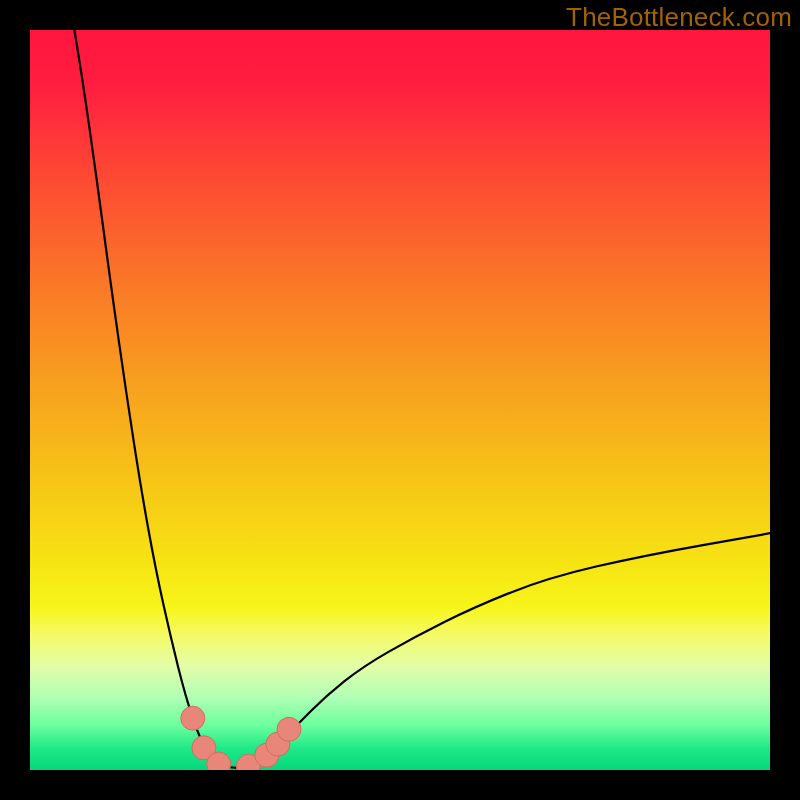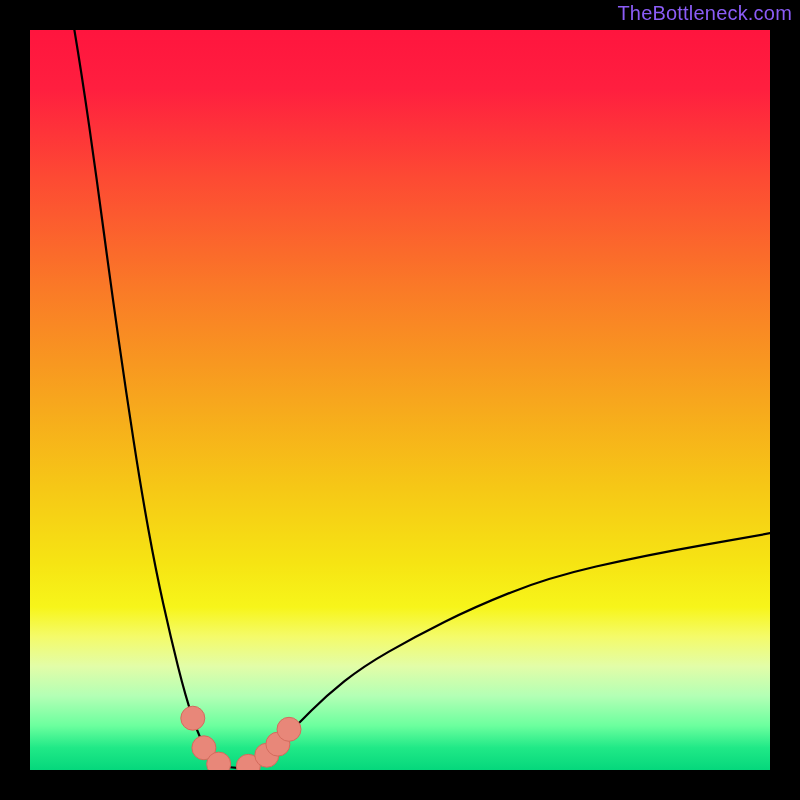--- a/index.html
+++ b/index.html
@@ -28,22 +28,22 @@
     position: absolute;
     left: 0;
     top: 0;
     width: 100%;
     height: 100%;
   }
   .watermark {
     position: absolute;
     top: 2px;
     right: 8px;
-    color: #8b5cf6;
-    font-size: 20px;
+    color: #a16207;
+    font-size: 26px;
     font-weight: 400;
     letter-spacing: 0.2px;
     user-select: none;
   }
   svg.curve {
     position: absolute;
     left: 0;
     top: 0;
     width: 100%;
     height: 100%;

